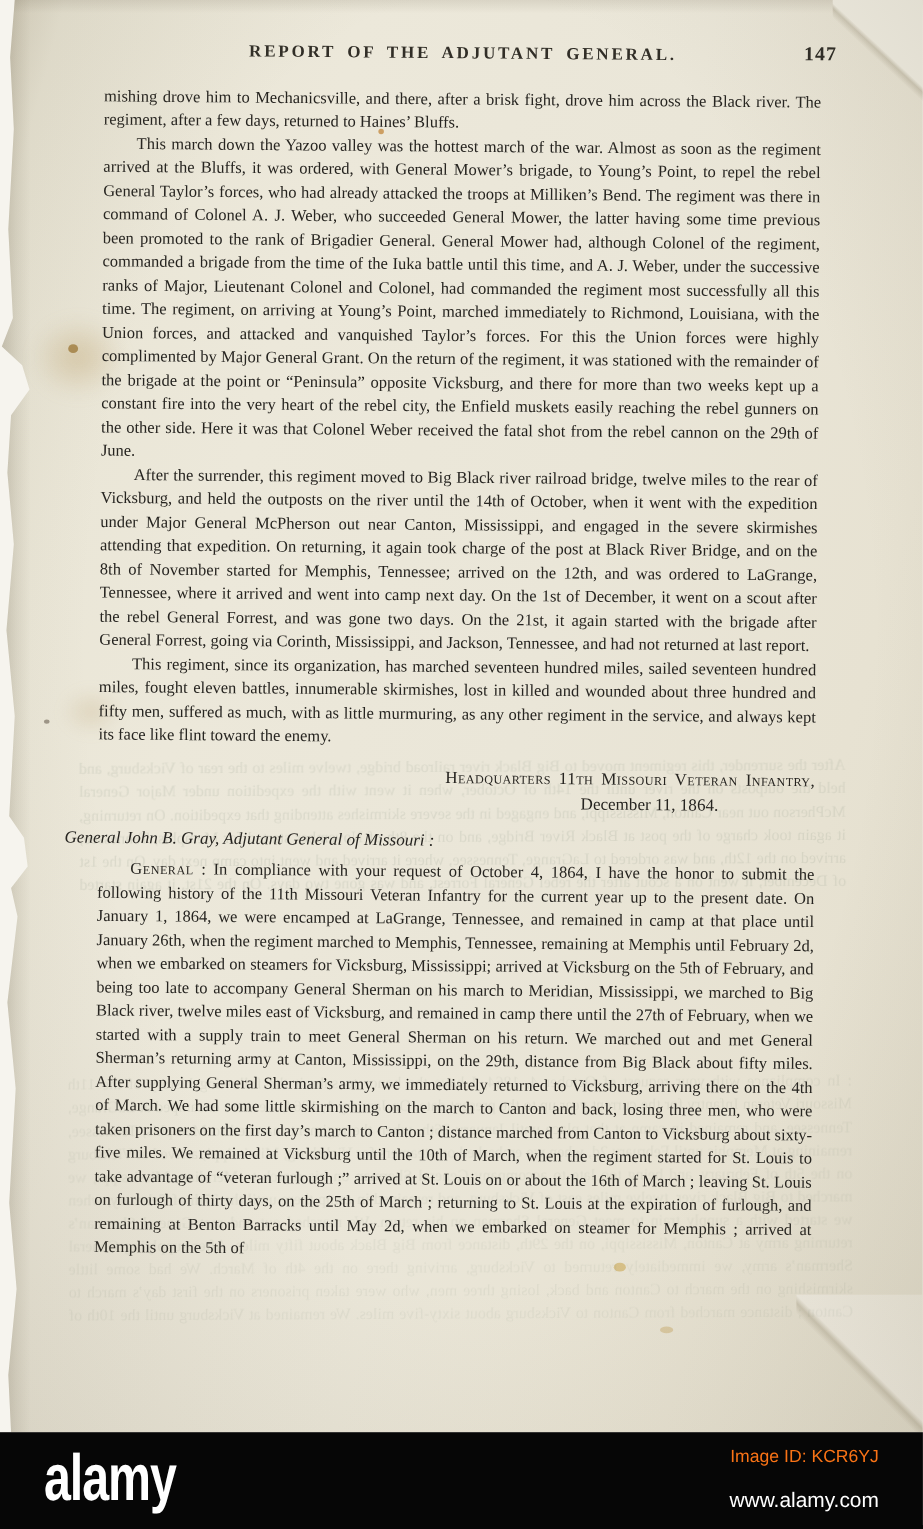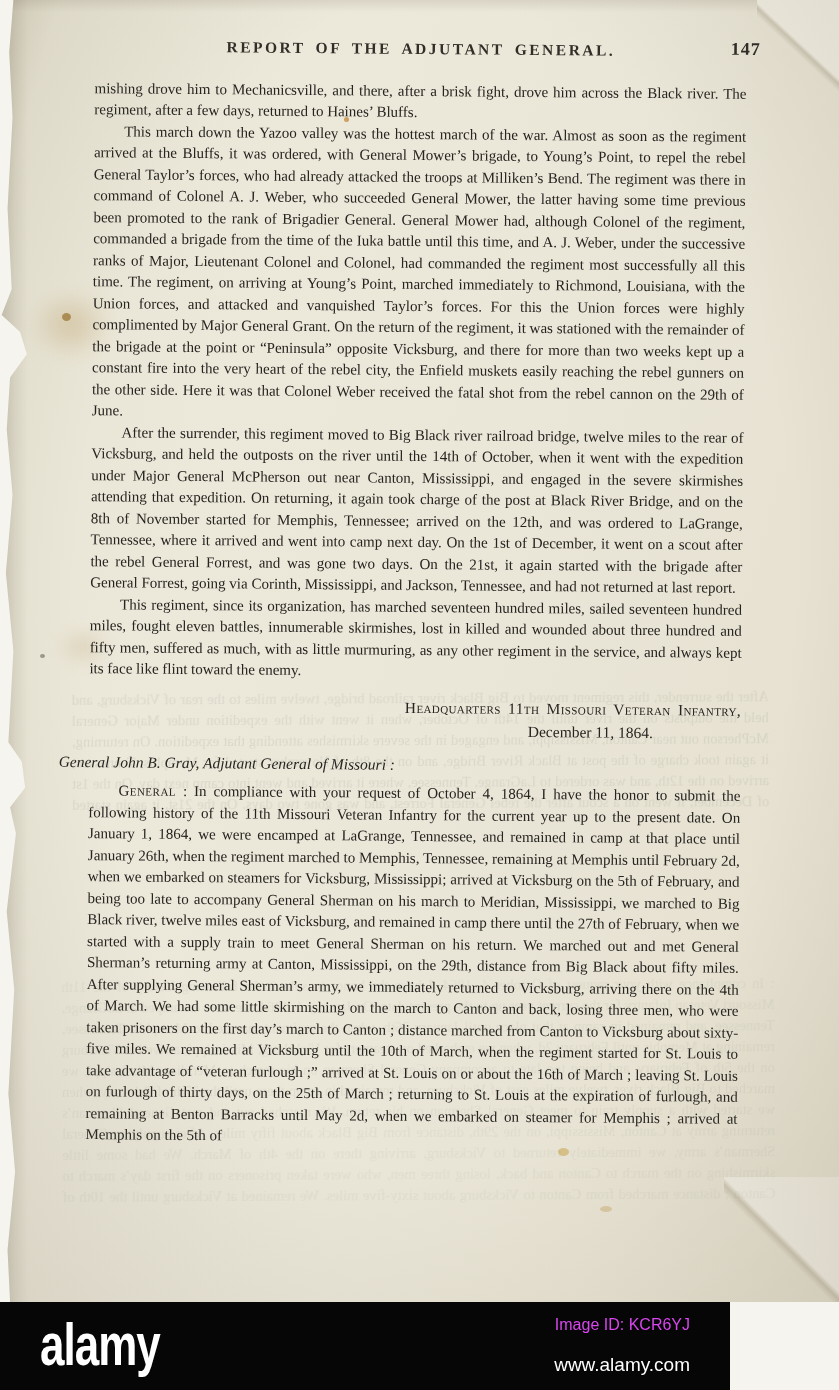--- a/index.html
+++ b/index.html
@@ -61,29 +61,29 @@
   p{margin:0;}
   .indent{text-indent:30px;}
   .hq-line{ text-align:right;margin-top:14px;font-size:15.5px;letter-spacing:.4px;font-variant:small-caps;word-spacing:3px;}
   .hq-date{text-align:right;padding-right:88px;margin-top:2px;font-size:15.5px;}
   .salutation{margin-top:12px;margin-left:-30px;font-style:italic;font-size:15.5px;text-align:left;}
   .letter-body{margin-top:8px;}
   .lead-smallcaps{font-variant:small-caps;letter-spacing:.5px;}
 
   
   .watermark-bar{
-    position:absolute;left:0;top:1302px;width:730px;height:88px;background:#060606;
+    position:absolute;left:0;top:1302px;width:839px;height:88px;background:#060606;
     display:flex;align-items:center;justify-content:space-between;
     padding:0 40px;box-sizing:border-box;
     font-family:"Liberation Sans", sans-serif;
   }
   .alamy-logo{color:#ffffff;font-weight:bold;font-size:44px;letter-spacing:-1px;
     transform:scaleY(1.35);transform-origin:50% 55%;}
   .wm-right{text-align:right;color:#ffffff;}
-  .wm-id{font-size:16px;color:#d946ef;margin-bottom:20px;}
+  .wm-id{font-size:16px;color:#f97316;margin-bottom:20px;}
   .wm-url{font-size:19px;font-weight:normal;}
 </style>
 </head>
 <body>
 
 <div class="scene">
 
   <div class="page">
 
     <div class="edge-left"></div>

